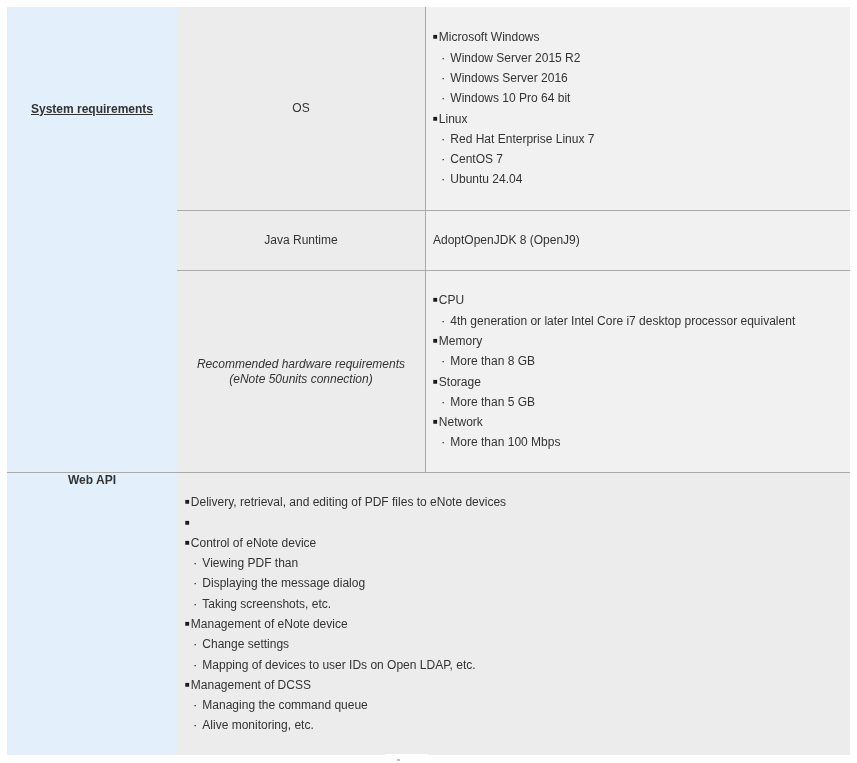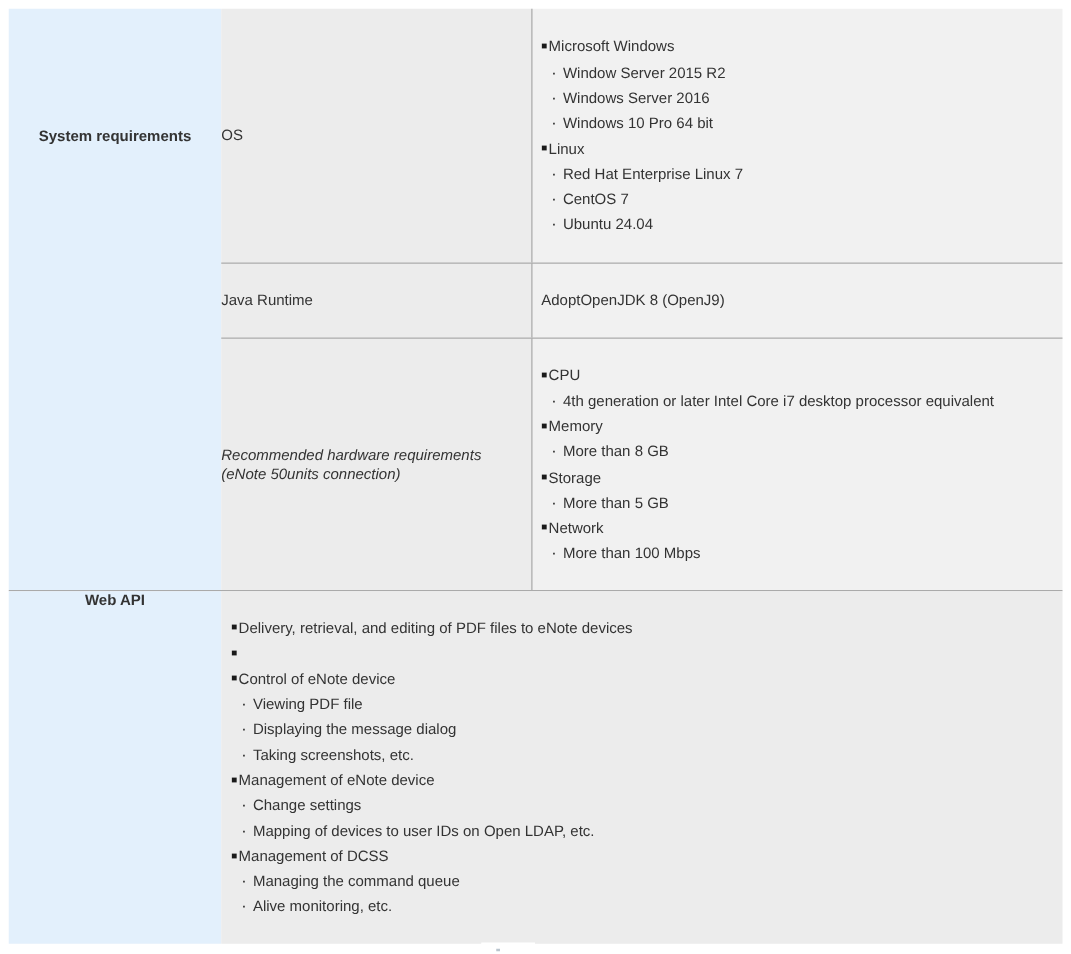--- a/index.html
+++ b/index.html
@@ -22,28 +22,29 @@
   
   .section1{
     display:grid;
     grid-template-columns:170px 248px 425px;
     grid-template-rows:203px 60px 202px;
   }
   .cell{overflow:hidden;}
   .blue-cell{
     grid-column:1;grid-row:1/span 3;
     background:var(--blue);
+    text-decoration:underline;
   }
   .blue-cell .first-row-box{
     height:203px;display:flex;align-items:center;justify-content:center;
   }
   .section-title{font-weight:bold;color:var(--text);}
   .mid-cell{
     background:var(--mid);
-    display:flex;flex-direction:column;align-items:flex-start;justify-content:center;
+    display:flex;flex-direction:column;align-items:center;justify-content:center;
     text-align:center;line-height:15px;
   }
   .right-cell{
     background:var(--right);
     border-left:1px solid var(--border);
     display:flex;flex-direction:column;justify-content:center;
     padding-left:7px;
   }
   .row2{border-top:1px solid var(--border);}
   .row3{border-top:1px solid var(--border);}
@@ -199,21 +200,21 @@
           </div>
           <div class="line">
             <span class="bullet square">■</span>
           </div>
           <div class="line">
             <span class="bullet square">■</span>
             <span>Control of eNote device</span>
           </div>
           <div class="line dot-line">
             <span class="bullet dot">·</span>
-            <span>Viewing PDF file</span>
+            <span>Viewing PDF than</span>
           </div>
           <div class="line dot-line">
             <span class="bullet dot">·</span>
             <span>Displaying the message dialog</span>
           </div>
           <div class="line dot-line">
             <span class="bullet dot">·</span>
             <span>Taking screenshots, etc.</span>
           </div>
           <div class="line">

